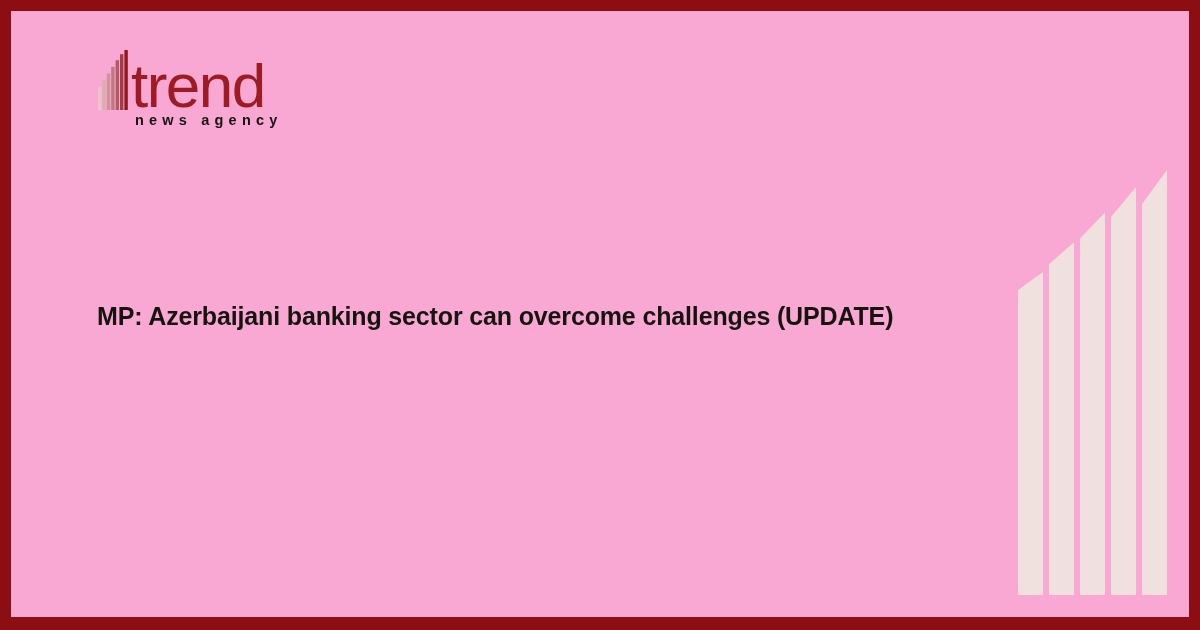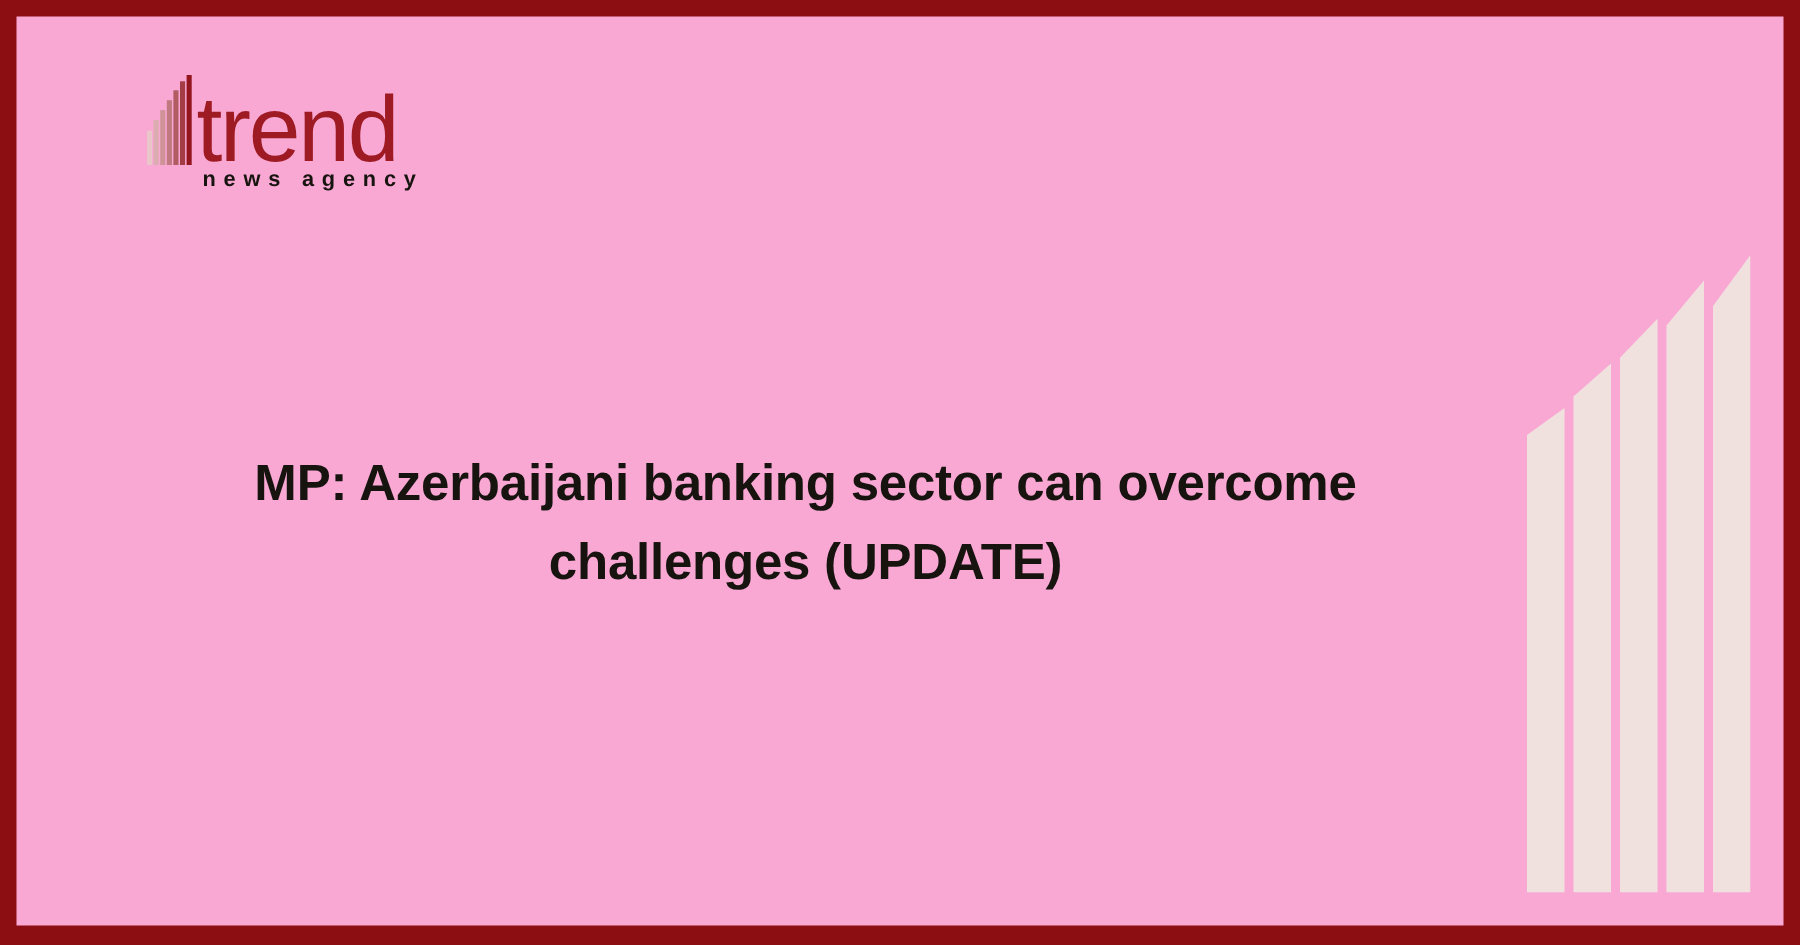--- a/index.html
+++ b/index.html
@@ -65,26 +65,25 @@
     white-space: nowrap;
     margin-left: 32px;
   }
 
   
   #headline {
     position: absolute;
     left: 86px;
     top: 262px;
     width: 880px;
-    font-size: 34px;
+    font-size: 25px;
     line-height: 53px;
     font-weight: 700;
     color: #17130f;
     letter-spacing: -0.15px;
-    text-align: center;
   }
 </style>
 </head>
 <body>
 
 <div id="card">
 
   <div id="deco">
     <svg width="150" height="425" viewBox="0 0 150 425">
       <g id="deco-bars">

